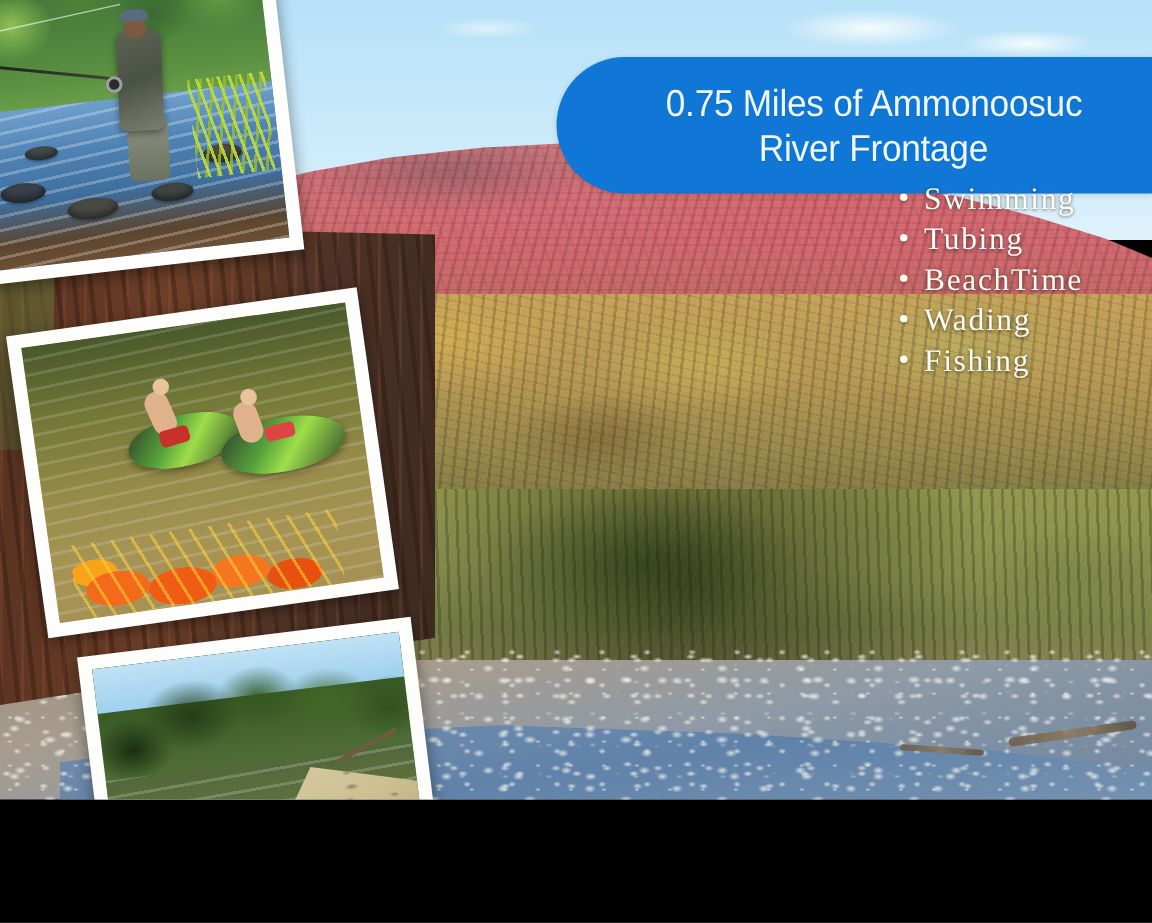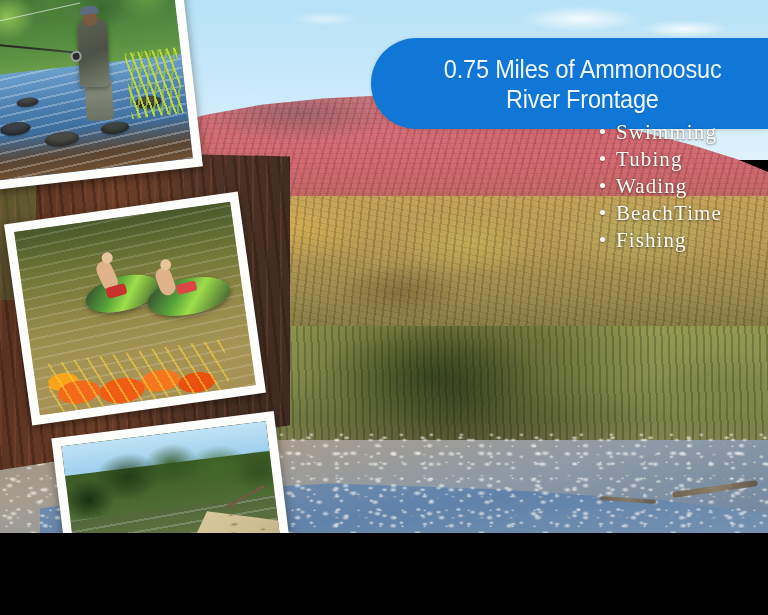--- a/index.html
+++ b/index.html
@@ -414,25 +414,25 @@
     <li class="feature-item">
       <span class="feature-bullet"></span>
       <span>Swimming</span>
     </li>
     <li class="feature-item">
       <span class="feature-bullet"></span>
       <span>Tubing</span>
     </li>
     <li class="feature-item">
       <span class="feature-bullet"></span>
-      <span>Wading</span>
+      <span>BeachTime</span>
     </li>
     <li class="feature-item">
       <span class="feature-bullet"></span>
-      <span>BeachTime</span>
+      <span>Wading</span>
     </li>
     <li class="feature-item">
       <span class="feature-bullet"></span>
       <span>Fishing</span>
     </li>
   </ul>
 
   <div class="polaroid pola-1">
     <div class="photo">
       <div class="p1-trees"></div>

